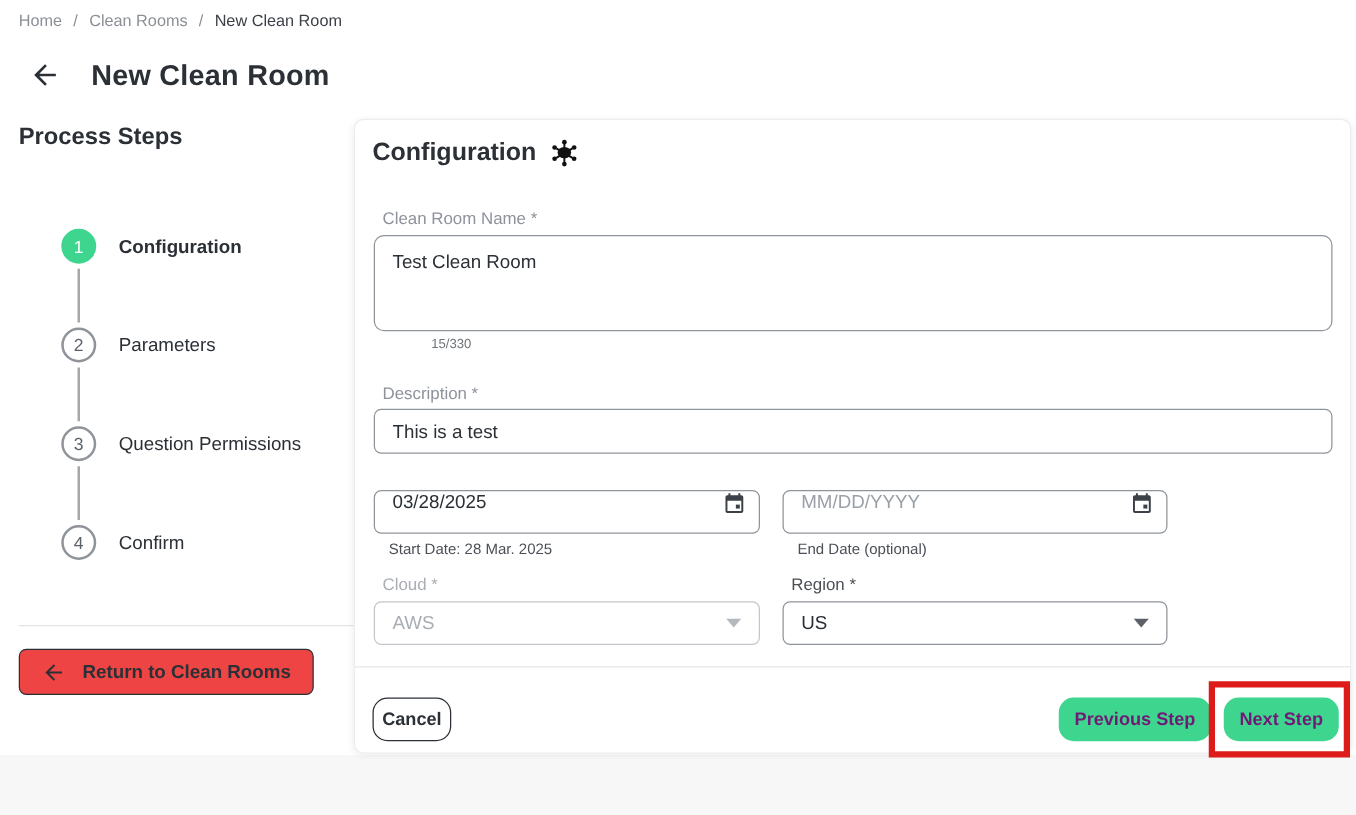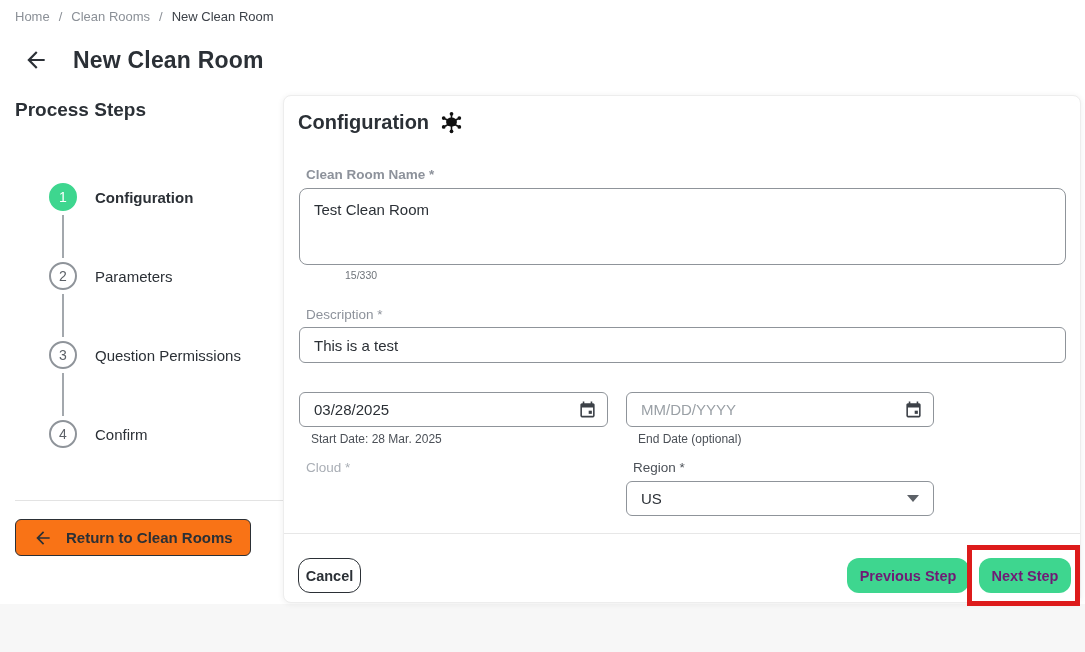--- a/index.html
+++ b/index.html
@@ -34,21 +34,21 @@
   }
   .step.active .circle { background:#3ed68f; border-color:#3ed68f; color:#ffffff; }
   .step .step-label { font-size:15px; color:#2b3036; }
   .step.active .step-label { font-weight:700; }
   .connector { width:1.5px; height:43px; background:#a3a8ad; margin:4px 0 4px 13px; }
 
   .sidebar-divider { position:absolute; left:15px; top:500px; width:268px; height:1px; background:#e3e3e3; }
   .return-btn {
     position:absolute; left:15px; top:519px; height:37px;
     display:inline-flex; align-items:center; gap:13px; padding:0 17px;
-    background:#f97316; border:1.5px solid #2b3036; border-radius:6px;
+    background:#ef4444; border:1.5px solid #2b3036; border-radius:6px;
     font-size:15px; font-weight:600; color:#2b3036; cursor:pointer;
   }
 
   
   .card {
     position:absolute; left:283px; top:95px; width:798px; height:508px;
     background:#ffffff; border:1px solid #ededed; border-radius:8px;
     box-shadow:0 1px 6px rgba(0,0,0,.07);
   }
   .card-header { position:absolute; left:14px; top:14px; display:flex; align-items:center; gap:10px; }
@@ -61,21 +61,21 @@
   .text-input, .textarea, .select {
     position:absolute; border:1.3px solid #8f949a; border-radius:6px;
     font-family:"Liberation Sans","DejaVu Sans",sans-serif;
     font-size:15px; color:#2b3036; background:#fff;
   }
   .textarea { width:767px; height:77px; left:15px; top:92px; border-radius:8px; padding:11px 14px; resize:none; outline:none; line-height:1.35; }
   .char-counter { position:absolute; left:30px; top:173px; font-size:10.5px; color:#6f747a;margin-left:31px; }
 
   .desc-input { left:15px; top:231px; width:767px; height:36px; padding:10px 14px; outline:none; }
 
-  .date-wrap { position:absolute; height:35px; display:flex; align-items:center; border:1.3px solid #8f949a; border-radius:6px; background:#fff;gap:16px; }
+  .date-wrap { position:absolute; height:35px; display:flex; align-items:flex-start; border:1.3px solid #8f949a; border-radius:6px; background:#fff;gap:16px; }
   .date-wrap input { border:none; outline:none; flex:1; font-size:15px; color:#2b3036; padding:0 0 0 14px; font-family:inherit; background:transparent; }
   .date-wrap input::placeholder { color:#9aa0a6; }
   .date-wrap .cal { margin-right:10px; cursor:pointer; display:flex; }
   .date-start { left:15px; top:296px; width:309px; }
   .date-end { left:342px; top:296px; width:308px; }
   .helper { position:absolute; font-size:12px; color:#4b5057; }
 
   .select { height:35px; display:flex; align-items:center; justify-content:space-between; padding:0 14px; cursor:pointer; }
   .select .chev { width:0; height:0; border-left:6px solid transparent; border-right:6px solid transparent; border-top:7px solid #5c6167; }
   .select.disabled { border-color:#c3c7cb; color:#a9aeb5; cursor:default; }
@@ -168,21 +168,21 @@
         <circle cx="12" cy="3.6" r="1.8" fill="#111"></circle>
         <circle cx="19.5" cy="7.7" r="1.8" fill="#111"></circle>
         <circle cx="4.5" cy="7.7" r="1.8" fill="#111"></circle>
         <circle cx="4.5" cy="16.3" r="1.8" fill="#111"></circle>
         <circle cx="19.5" cy="16.3" r="1.8" fill="#111"></circle>
         <circle cx="12" cy="20.4" r="1.8" fill="#111"></circle>
       </svg>
     </span>
   </div>
 
-  <label class="field-label" style="left:22px; top:71px;font-weight:bold;">Clean Room Name *</label>
+  <label class="field-label" style="left:22px; top:71px;">Clean Room Name *</label>
   <textarea class="textarea" style="">Test Clean Room</textarea>
   <div class="char-counter">15/330</div>
 
   <label class="field-label" style="left:22px; top:211px;">Description *</label>
   <input class="text-input desc-input" value="This is a test" style="">
 
   <div class="date-wrap date-start">
     <input value="03/28/2025" style="">
     <span class="cal">
       <svg width="19" height="19" viewBox="0 0 24 24">
@@ -198,20 +198,24 @@
     <span class="cal">
       <svg width="19" height="19" viewBox="0 0 24 24">
           <path fill="#3c4148" d="M19 4h-1V2h-2v2H8V2H6v2H5c-1.1 0-2 .9-2 2v14c0 1.1.9 2 2 2h14c1.1 0 2-.9 2-2V6c0-1.1-.9-2-2-2zm0 16H5V9.5h14V20z"></path>
           <rect x="13.5" y="13.5" width="4" height="4" fill="#3c4148"></rect>
         </svg>
     </span>
   </div>
   <div class="helper" style="left:354px; top:336px;">End Date (optional)</div>
 
   <label class="field-label disabled" style="left:22px; top:364px;">Cloud *</label>
+  <div class="select select-cloud disabled">
+    <span>AWS</span>
+    <span class="chev"></span>
+  </div>
 
   <label class="field-label dark" style="left:349px; top:364px;">Region *</label>
   <div class="select select-region">
     <span>US</span>
     <span class="chev"></span>
   </div>
 
   <div class="footer-divider"></div>
 
   <button class="btn btn-cancel">Cancel</button>

